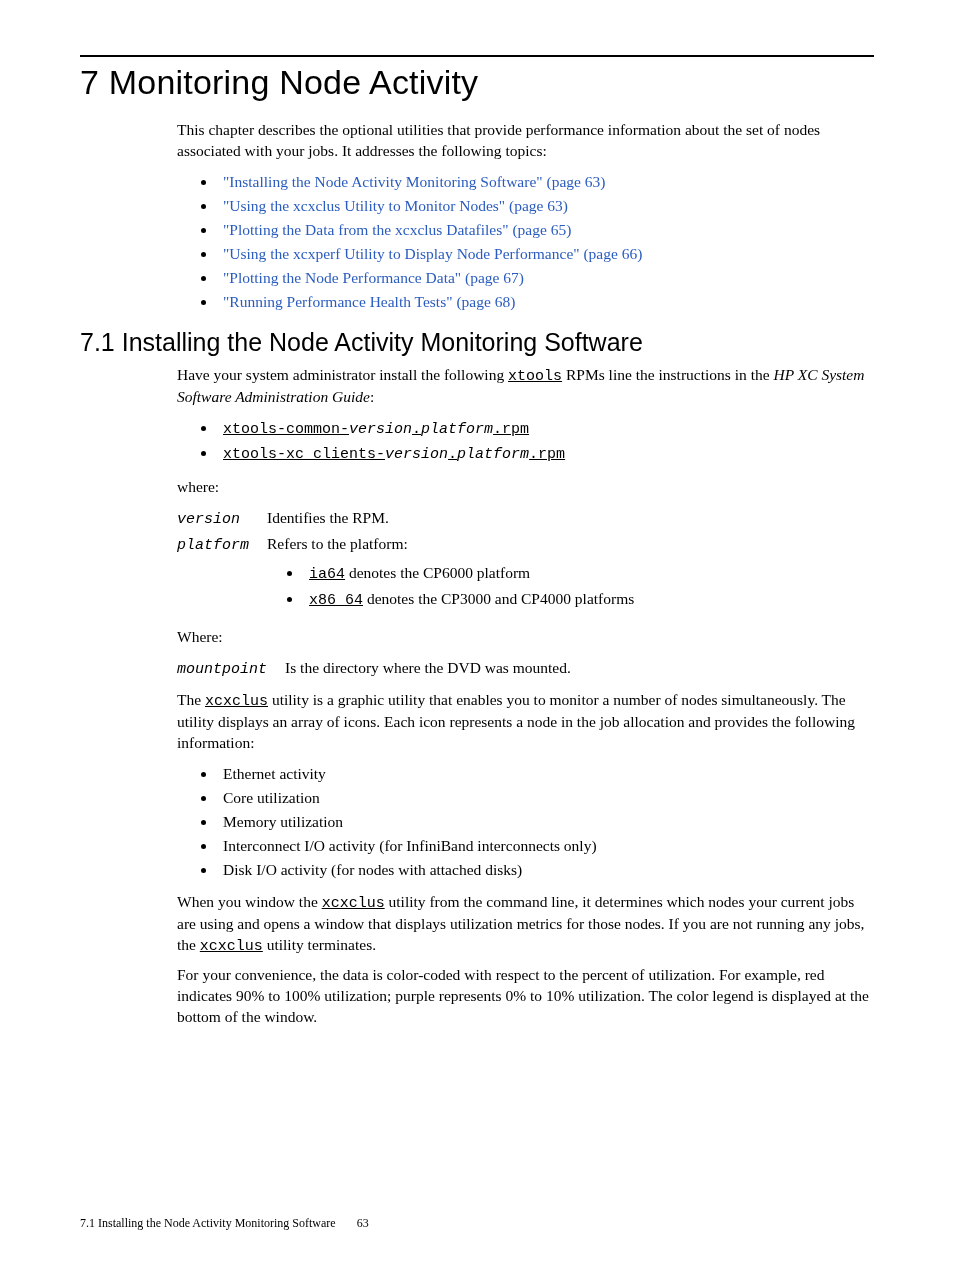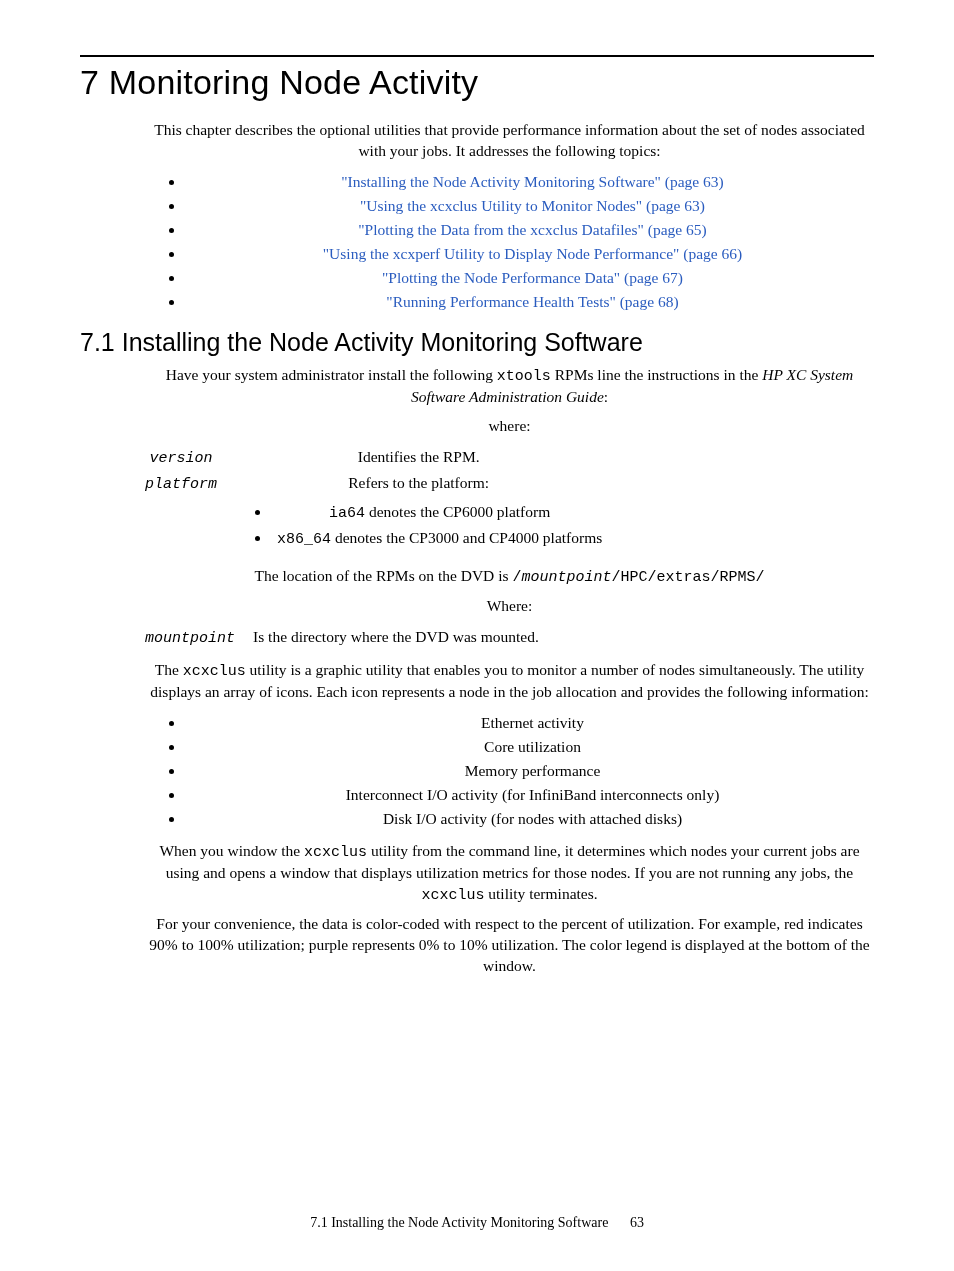--- a/index.html
+++ b/index.html
@@ -26,22 +26,21 @@
     margin-bottom: 6px;
   }
   h1.chapter-title {
     font-family: 'Lucida Sans', 'Lucida Grande', Arial, sans-serif;
     font-weight: 300;
     font-size: 34px;
     margin: 0 0 18px 0;
     letter-spacing: 0.2px;
   }
   .body-indent {
-    margin-left: 65px;
-    text-align: center;
+    margin-left: 97px;
   }
   p {
     font-size: 15.5px;
     line-height: 1.35;
     margin: 0 0 8px 0;
   }
   ul.topic-list, ul.plain-list {
     margin: 4px 0 10px 0;
     padding-left: 40px;
   }
@@ -56,20 +55,21 @@
   }
   h2.section-title {
     font-family: 'Lucida Sans', 'Lucida Grande', Arial, sans-serif;
     font-weight: 300;
     font-size: 25px;
     margin: 14px 0 8px 0;
   }
   .mono {
     font-family: 'Courier New', monospace;
     font-size: 15px;
+    text-decoration: underline;
   }
   .mono-italic {
     font-family: 'Courier New', monospace;
     font-style: italic;
     font-size: 15px;
   }
   .italic {
     font-style: italic;
   }
   .def-table {
@@ -89,22 +89,22 @@
     margin: 6px 0 4px 0;
     padding-left: 36px;
   }
   ul.inner-list li {
     font-size: 15.5px;
     line-height: 1.6;
     padding-left: 6px;
   }
   .footer {
     flex: 0 0 auto;
-    text-align: center;
-    font-size: 14px;
+    text-align: left;
+    font-size: 12px;
     padding-top: 20px;
   }
   .footer .pno {
     margin-left: 18px;
   }
 </style>
 </head>
 <body>
 
 <div class="page">
@@ -126,62 +126,67 @@
       <li><a class="link">"Running Performance Health Tests" (page 68)</a></li>
     </ul>
   </div>
 
   <h2 class="section-title">7.1 Installing the Node Activity Monitoring Software</h2>
 
   <div class="body-indent">
     <p>
       <span>Have your system administrator install the following </span><span class="mono">xtools</span><span> RPMs line the instructions in the </span><span class="italic">HP XC System Software Administration Guide</span><span>:</span>
     </p>
+    <ul class="plain-list">
+      <li>
+        <span class="mono">xtools-common-</span><span class="mono-italic">version</span><span class="mono">.</span><span class="mono-italic">platform</span><span class="mono">.rpm</span>
+      </li>
+      <li>
+        <span class="mono">xtools-xc_clients-</span><span class="mono-italic">version</span><span class="mono">.</span><span class="mono-italic">platform</span><span class="mono">.rpm</span>
+      </li>
+    </ul>
     <p>where:</p>
     <table class="def-table">
       <tbody>
             <tr>
         <td><span class="mono-italic">version</span></td>
         <td>Identifies the RPM.</td>
       </tr>
       <tr>
         <td><span class="mono-italic">platform</span></td>
         <td>
           <span>Refers to the platform:</span>
           <ul class="inner-list">
             <li><span class="mono">ia64</span><span> denotes the CP6000 platform</span></li>
             <li><span class="mono">x86_64</span><span> denotes the CP3000 and CP4000 platforms</span></li>
           </ul>
         </td>
       </tr>
     </tbody>
         </table>
-    <p>
-      <span>The location of the RPMs on the DVD is </span><span class="mono">/</span><span class="mono-italic">mountpoint</span><span class="mono">/HPC/extras/RPMS/</span>
-    </p>
     <p>Where:</p>
     <table class="def-table">
       <tbody>
             <tr>
         <td><span class="mono-italic">mountpoint</span></td>
         <td>Is the directory where the DVD was mounted.</td>
       </tr>
     </tbody>
         </table>
   </div>
 
 
   <div class="body-indent">
     <p>
       <span>The </span><span class="mono">xcxclus</span><span> utility is a graphic utility that enables you to monitor a number of nodes simultaneously. The utility displays an array of icons. Each icon represents a node in the job allocation and provides the following information:</span>
     </p>
     <ul class="plain-list">
       <li>Ethernet activity</li>
       <li>Core utilization</li>
-      <li>Memory performance</li>
+      <li>Memory utilization</li>
       <li>Interconnect I/O activity (for InfiniBand interconnects only)</li>
       <li>Disk I/O activity (for nodes with attached disks)</li>
     </ul>
     <p>
       <span>When you window the </span><span class="mono">xcxclus</span><span> utility from the command line, it determines which nodes your current jobs are using and opens a window that displays utilization metrics for those nodes. If you are not running any jobs, the </span><span class="mono">xcxclus</span><span> utility terminates.</span>
     </p>
     <p>For your convenience, the data is color-coded with respect to the percent of utilization. For example, red indicates 90% to 100% utilization; purple represents 0% to 10% utilization. The color legend is displayed at the bottom of the window.</p>
   </div>
  </div>
 

